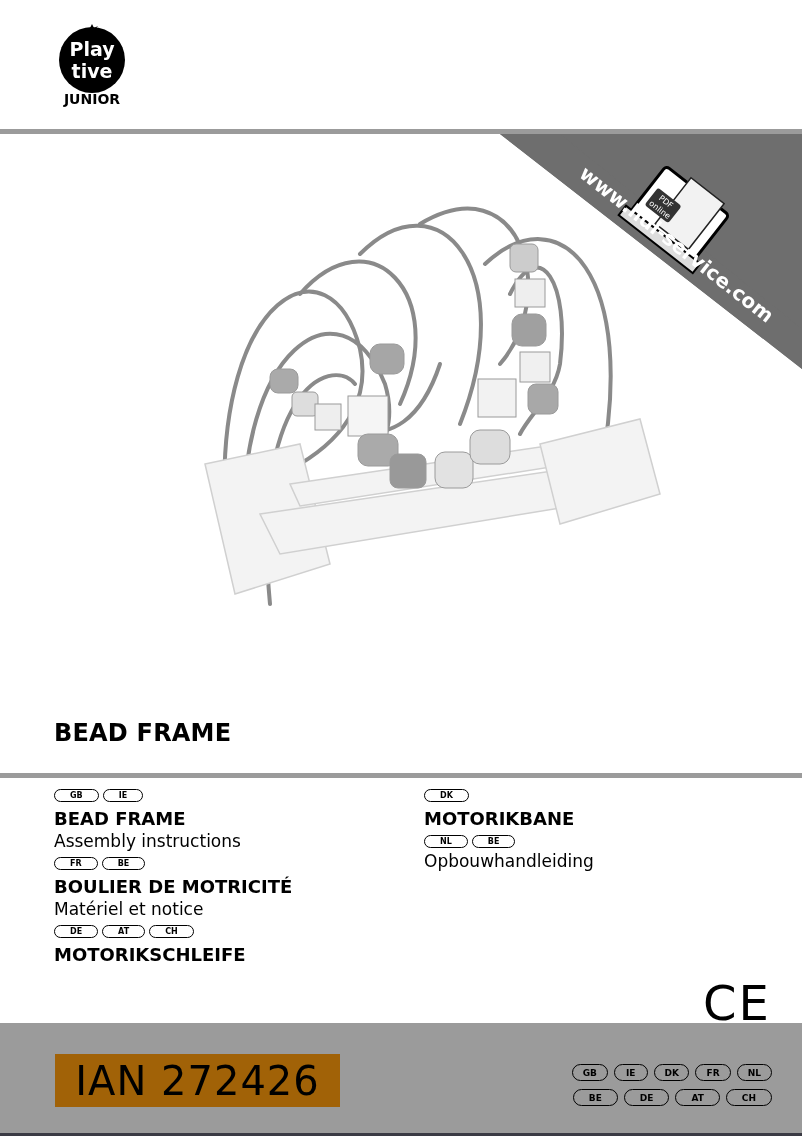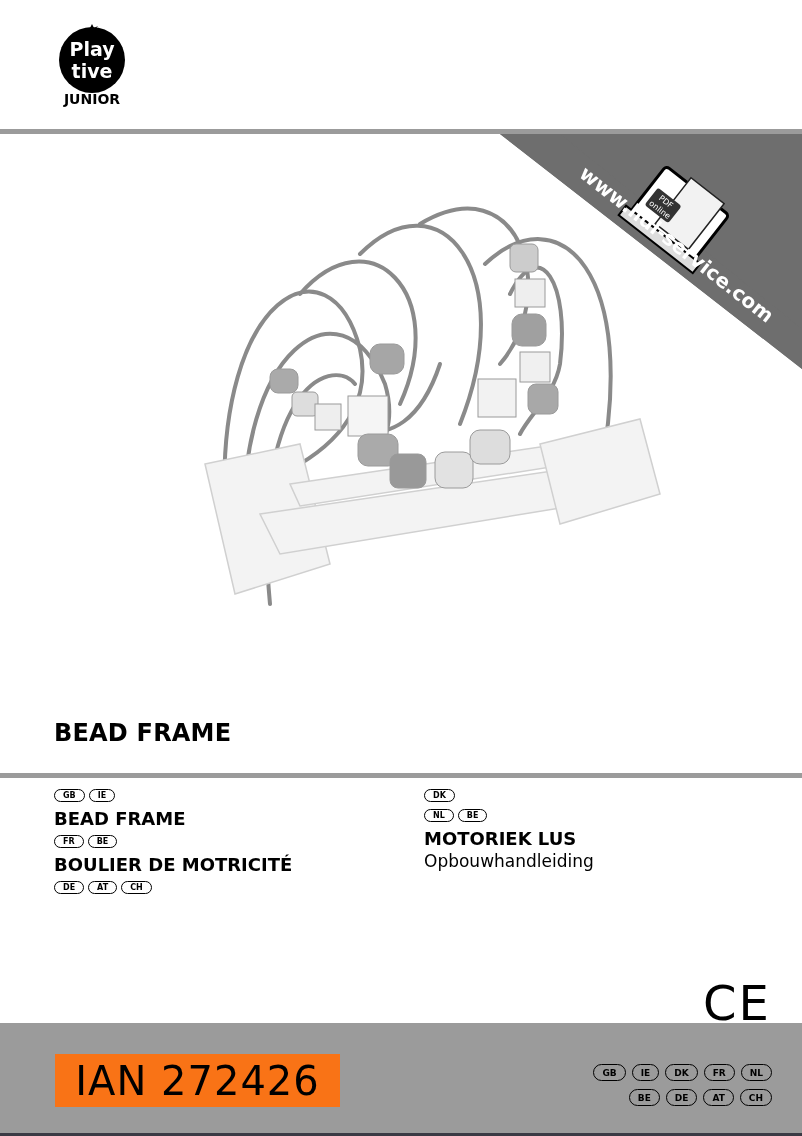--- a/index.html
+++ b/index.html
@@ -18,35 +18,35 @@
   
   .hero { left: 0; top: 134px; width: 802px; height: 560px; overflow: hidden; }
   .banner-svg { position: absolute; left: 0; top: 0; }
 
   .main-title { left: 54px; top: 719px; font-size: 24px; font-weight: bold; letter-spacing: 0.2px; }
 
   
   .lang-block { width: 340px; }
   .badges { display: flex; gap: 4px; height: 18px; align-items: center; }
   .badge { display: inline-flex; align-items: center; justify-content: center;
-           height: 13px; min-width: 20px; padding: 0 8px; border: 1.3px solid #000;
+           height: 13px; min-width: 20px; padding: 0 15px; border: 1.3px solid #000;
            border-radius: 8px; font-size: 8px; font-weight: bold; box-sizing: border-box; }
   .lang-title { font-size: 18px; font-weight: bold; line-height: 22px; margin-top: 4px; }
   .lang-sub { font-size: 17px; line-height: 22px; }
   .col-left { left: 54px; top: 786px; }
   .col-right { left: 424px; top: 786px; }
   .group { margin-bottom: 2px; }
 
   .ce { left: 703px; top: 975px; font-size: 48px; font-weight: normal; letter-spacing: 2px;
         font-family: "DejaVu Sans", sans-serif; text-decoration: underline; }
 
   
   .footer { left: 0; top: 1023px; width: 802px; height: 110px; background: #9b9b9b; }
   .footer-edge { left: 0; top: 1133px; width: 802px; height: 3px; background: #3a3a44; }
-  .ian-box { left: 55px; top: 1054px; width: 285px; height: 53px; background: #f97316;
+  .ian-box { left: 55px; top: 1054px; width: 285px; height: 53px; background: #a16207;
              display: flex; align-items: center; justify-content: center;
              font-size: 40px; letter-spacing: 1px; font-family: "DejaVu Sans", sans-serif; }
   .footer-badges { right: 30px; top: 1064px; width: 200px; }
   .fb-row { display: flex; justify-content: flex-end; gap: 6px; margin-bottom: 8px; }
   .fb-row .badge { height: 17px; min-width: 26px; border-radius: 9px; font-size: 9px; border-width: 1.4px; }
 </style>
 </head>
 <body>
 
 <div class="abs logo">
@@ -120,49 +120,52 @@
 
 <div class="abs rule rule-mid"></div>
 
 <div class="abs lang-block col-left">
   <div class="group">
     <div class="badges">
       <span class="badge">GB</span>
       <span class="badge">IE</span>
     </div>
     <div class="lang-title">BEAD FRAME</div>
+    <div class="lang-sub">Assembly instructions</div>
   </div>
   <div class="group">
     <div class="badges">
       <span class="badge">FR</span>
       <span class="badge">BE</span>
     </div>
     <div class="lang-title">BOULIER DE MOTRICITÉ</div>
+    <div class="lang-sub">Matériel et notice</div>
   </div>
   <div class="group">
     <div class="badges">
       <span class="badge">DE</span>
       <span class="badge">AT</span>
       <span class="badge">CH</span>
     </div>
+    <div class="lang-title">MOTORIKSCHLEIFE</div>
   </div>
 </div>
 
 <div class="abs lang-block col-right">
   <div class="group">
     <div class="badges">
       <span class="badge">DK</span>
     </div>
+    <div class="lang-title">MOTORIKBANE</div>
   </div>
   <div class="group">
     <div class="badges">
       <span class="badge">NL</span>
       <span class="badge">BE</span>
     </div>
-    <div class="lang-title">MOTORIEK LUS</div>
     <div class="lang-sub">Opbouwhandleiding</div>
   </div>
 </div>
 
 <div class="abs ce">CE</div>
 
 <div class="abs footer"></div>
 <div class="abs footer-edge"></div>
 <div class="abs ian-box">IAN 272426</div>
 

